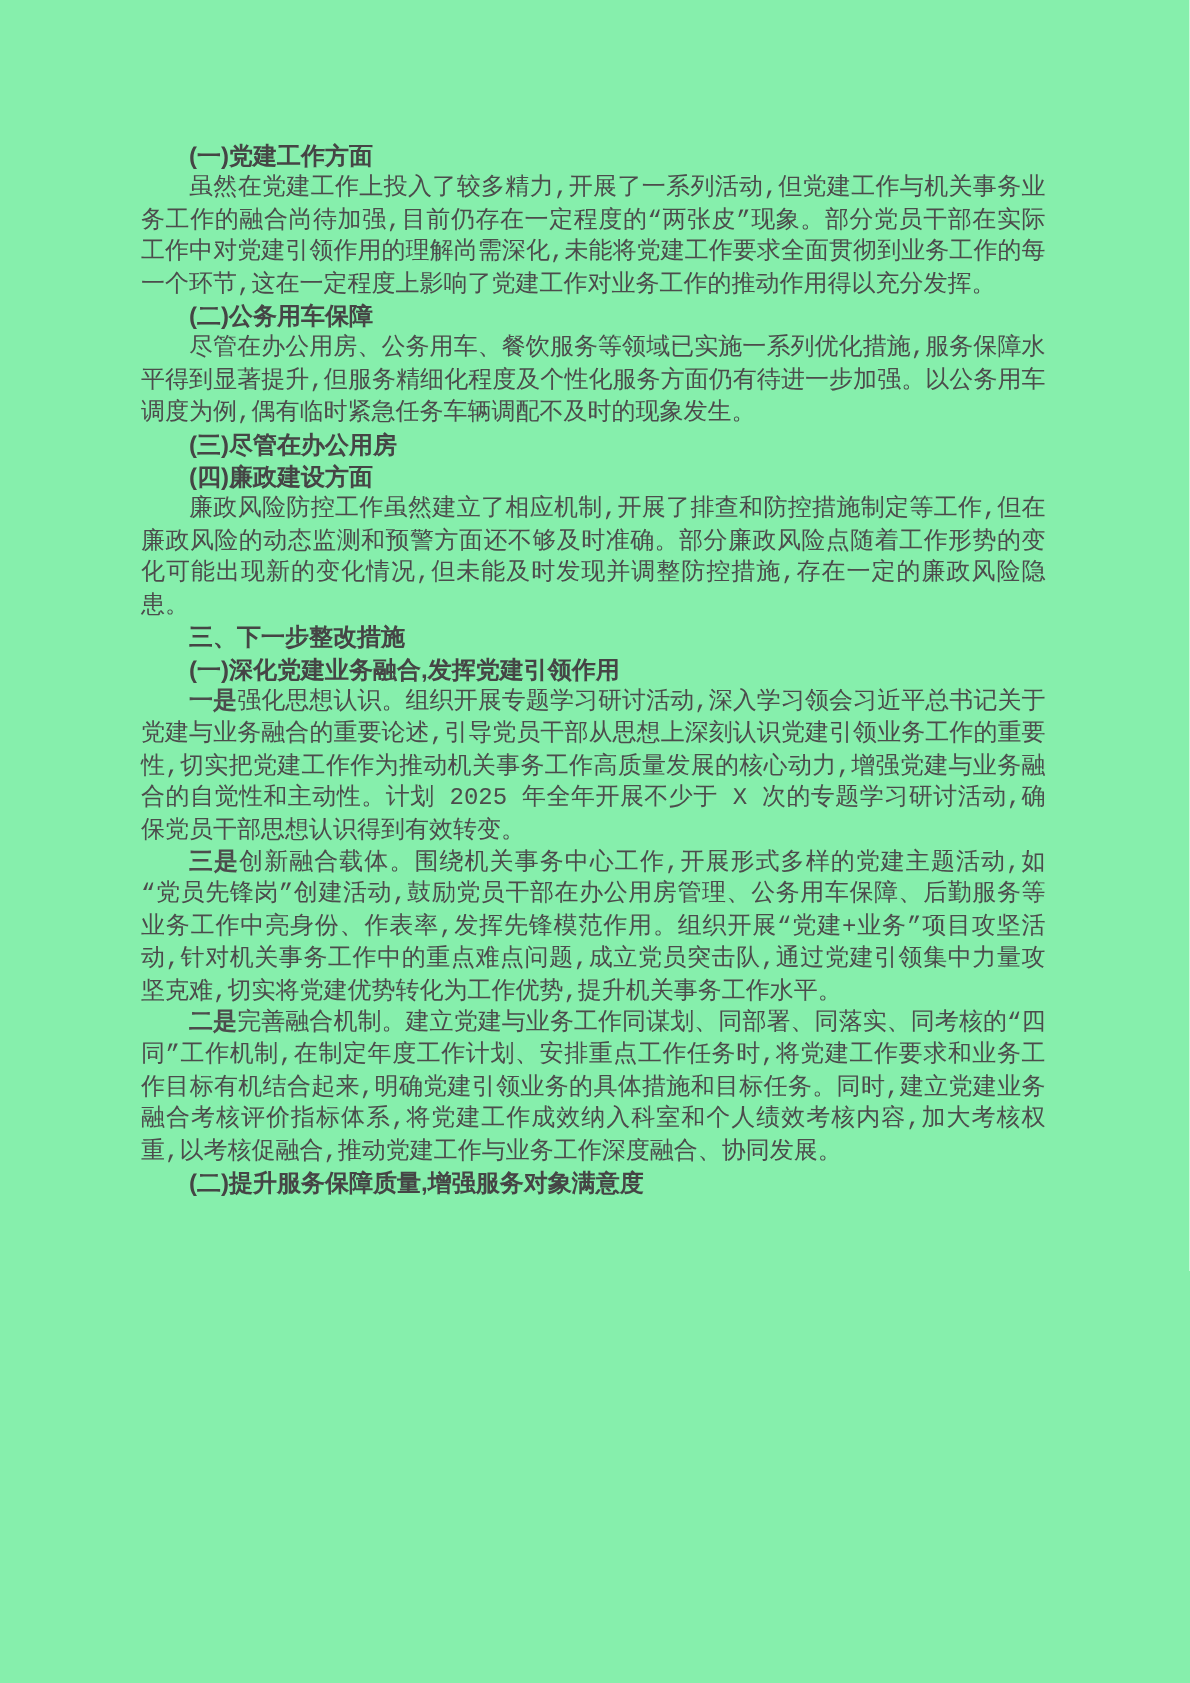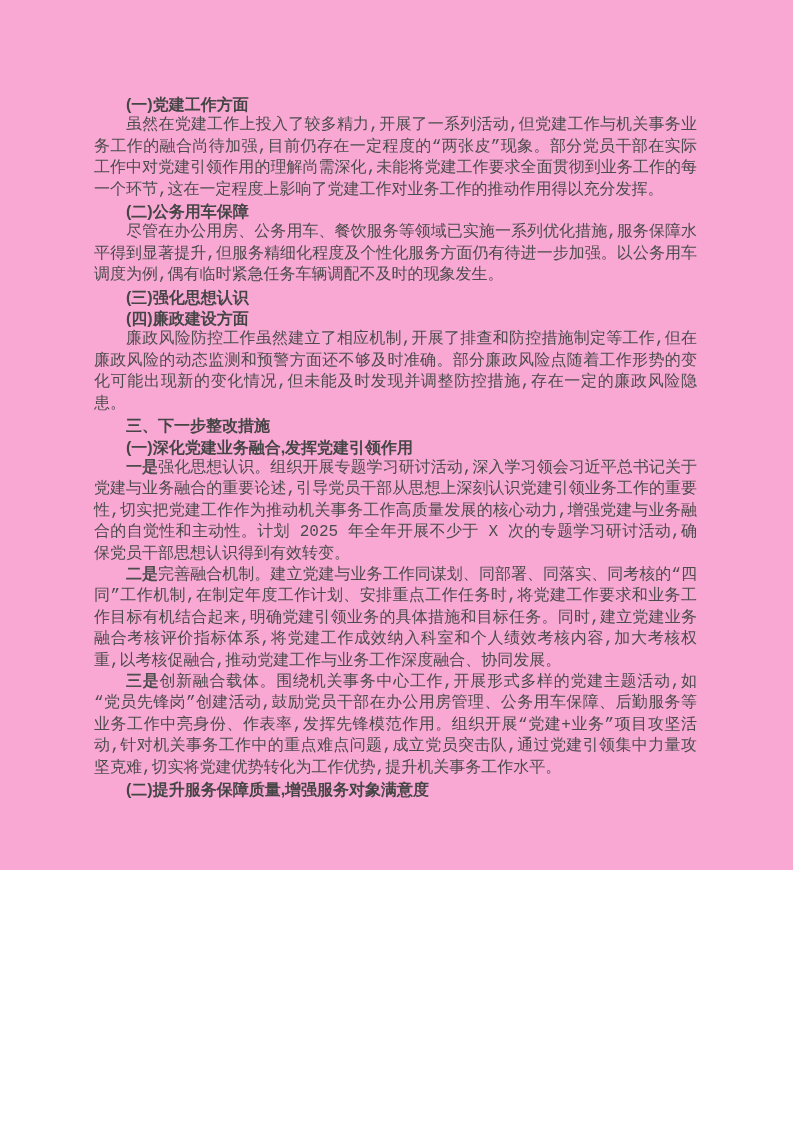--- a/index.html
+++ b/index.html
@@ -3,23 +3,23 @@
 <meta charset="utf-8">
 <style>
   html, body {
     margin: 0;
     padding: 0;
     background: #ffffff;
   }
   .page {
     position: relative;
     width: 793px;
-    height: 870px;
+    height: 1122px;
     box-sizing: border-box;
-    background: #f9a8d4;
+    background: #86efac;
     padding: 94px 96px 16px 94px;
     overflow: hidden;
   }
   .doc {
     font-family: "Liberation Serif", "DejaVu Serif", serif;
     font-size: 16px;
     line-height: 21.4px;
     color: #4c4c4c;
   }
   .hd {
@@ -48,28 +48,28 @@
 
 <main class="page">
   <article class="doc">
 
     <h3 class="hd">(一)党建工作方面</h3>
     <p class="para">虽然在党建工作上投入了较多精力,开展了一系列活动,但党建工作与机关事务业务工作的融合尚待加强,目前仍存在一定程度的“两张皮”现象。部分党员干部在实际工作中对党建引领作用的理解尚需深化,未能将党建工作要求全面贯彻到业务工作的每一个环节,这在一定程度上影响了党建工作对业务工作的推动作用得以充分发挥。</p>
 
     <h3 class="hd">(二)公务用车保障</h3>
     <p class="para">尽管在办公用房、公务用车、餐饮服务等领域已实施一系列优化措施,服务保障水平得到显著提升,但服务精细化程度及个性化服务方面仍有待进一步加强。以公务用车调度为例,偶有临时紧急任务车辆调配不及时的现象发生。</p>
 
-    <h3 class="hd">(三)强化思想认识</h3>
+    <h3 class="hd">(三)尽管在办公用房</h3>
 
     <h3 class="hd">(四)廉政建设方面</h3>
     <p class="para">廉政风险防控工作虽然建立了相应机制,开展了排查和防控措施制定等工作,但在廉政风险的动态监测和预警方面还不够及时准确。部分廉政风险点随着工作形势的变化可能出现新的变化情况,但未能及时发现并调整防控措施,存在一定的廉政风险隐患。</p>
 
     <h3 class="hd">三、下一步整改措施</h3>
 
     <h3 class="hd">(一)深化党建业务融合,发挥党建引领作用</h3>
     <p class="para"><strong class="lead">一是</strong><span>强化思想认识。组织开展专题学习研讨活动,深入学习领会习近平总书记关于党建与业务融合的重要论述,引导党员干部从思想上深刻认识党建引领业务工作的重要性,切实把党建工作作为推动机关事务工作高质量发展的核心动力,增强党建与业务融合的自觉性和主动性。计划 2025 年全年开展不少于 X 次的专题学习研讨活动,确保党员干部思想认识得到有效转变。</span></p>
+    <p class="para"><strong class="lead">三是</strong><span>创新融合载体。围绕机关事务中心工作,开展形式多样的党建主题活动,如“党员先锋岗”创建活动,鼓励党员干部在办公用房管理、公务用车保障、后勤服务等业务工作中亮身份、作表率,发挥先锋模范作用。组织开展“党建+业务”项目攻坚活动,针对机关事务工作中的重点难点问题,成立党员突击队,通过党建引领集中力量攻坚克难,切实将党建优势转化为工作优势,提升机关事务工作水平。</span></p>
     <p class="para"><strong class="lead">二是</strong><span>完善融合机制。建立党建与业务工作同谋划、同部署、同落实、同考核的“四同”工作机制,在制定年度工作计划、安排重点工作任务时,将党建工作要求和业务工作目标有机结合起来,明确党建引领业务的具体措施和目标任务。同时,建立党建业务融合考核评价指标体系,将党建工作成效纳入科室和个人绩效考核内容,加大考核权重,以考核促融合,推动党建工作与业务工作深度融合、协同发展。</span></p>
-    <p class="para"><strong class="lead">三是</strong><span>创新融合载体。围绕机关事务中心工作,开展形式多样的党建主题活动,如“党员先锋岗”创建活动,鼓励党员干部在办公用房管理、公务用车保障、后勤服务等业务工作中亮身份、作表率,发挥先锋模范作用。组织开展“党建+业务”项目攻坚活动,针对机关事务工作中的重点难点问题,成立党员突击队,通过党建引领集中力量攻坚克难,切实将党建优势转化为工作优势,提升机关事务工作水平。</span></p>
 
     <h3 class="hd">(二)提升服务保障质量,增强服务对象满意度</h3>
 
   </article>
 </main>
 
 </body></html>

